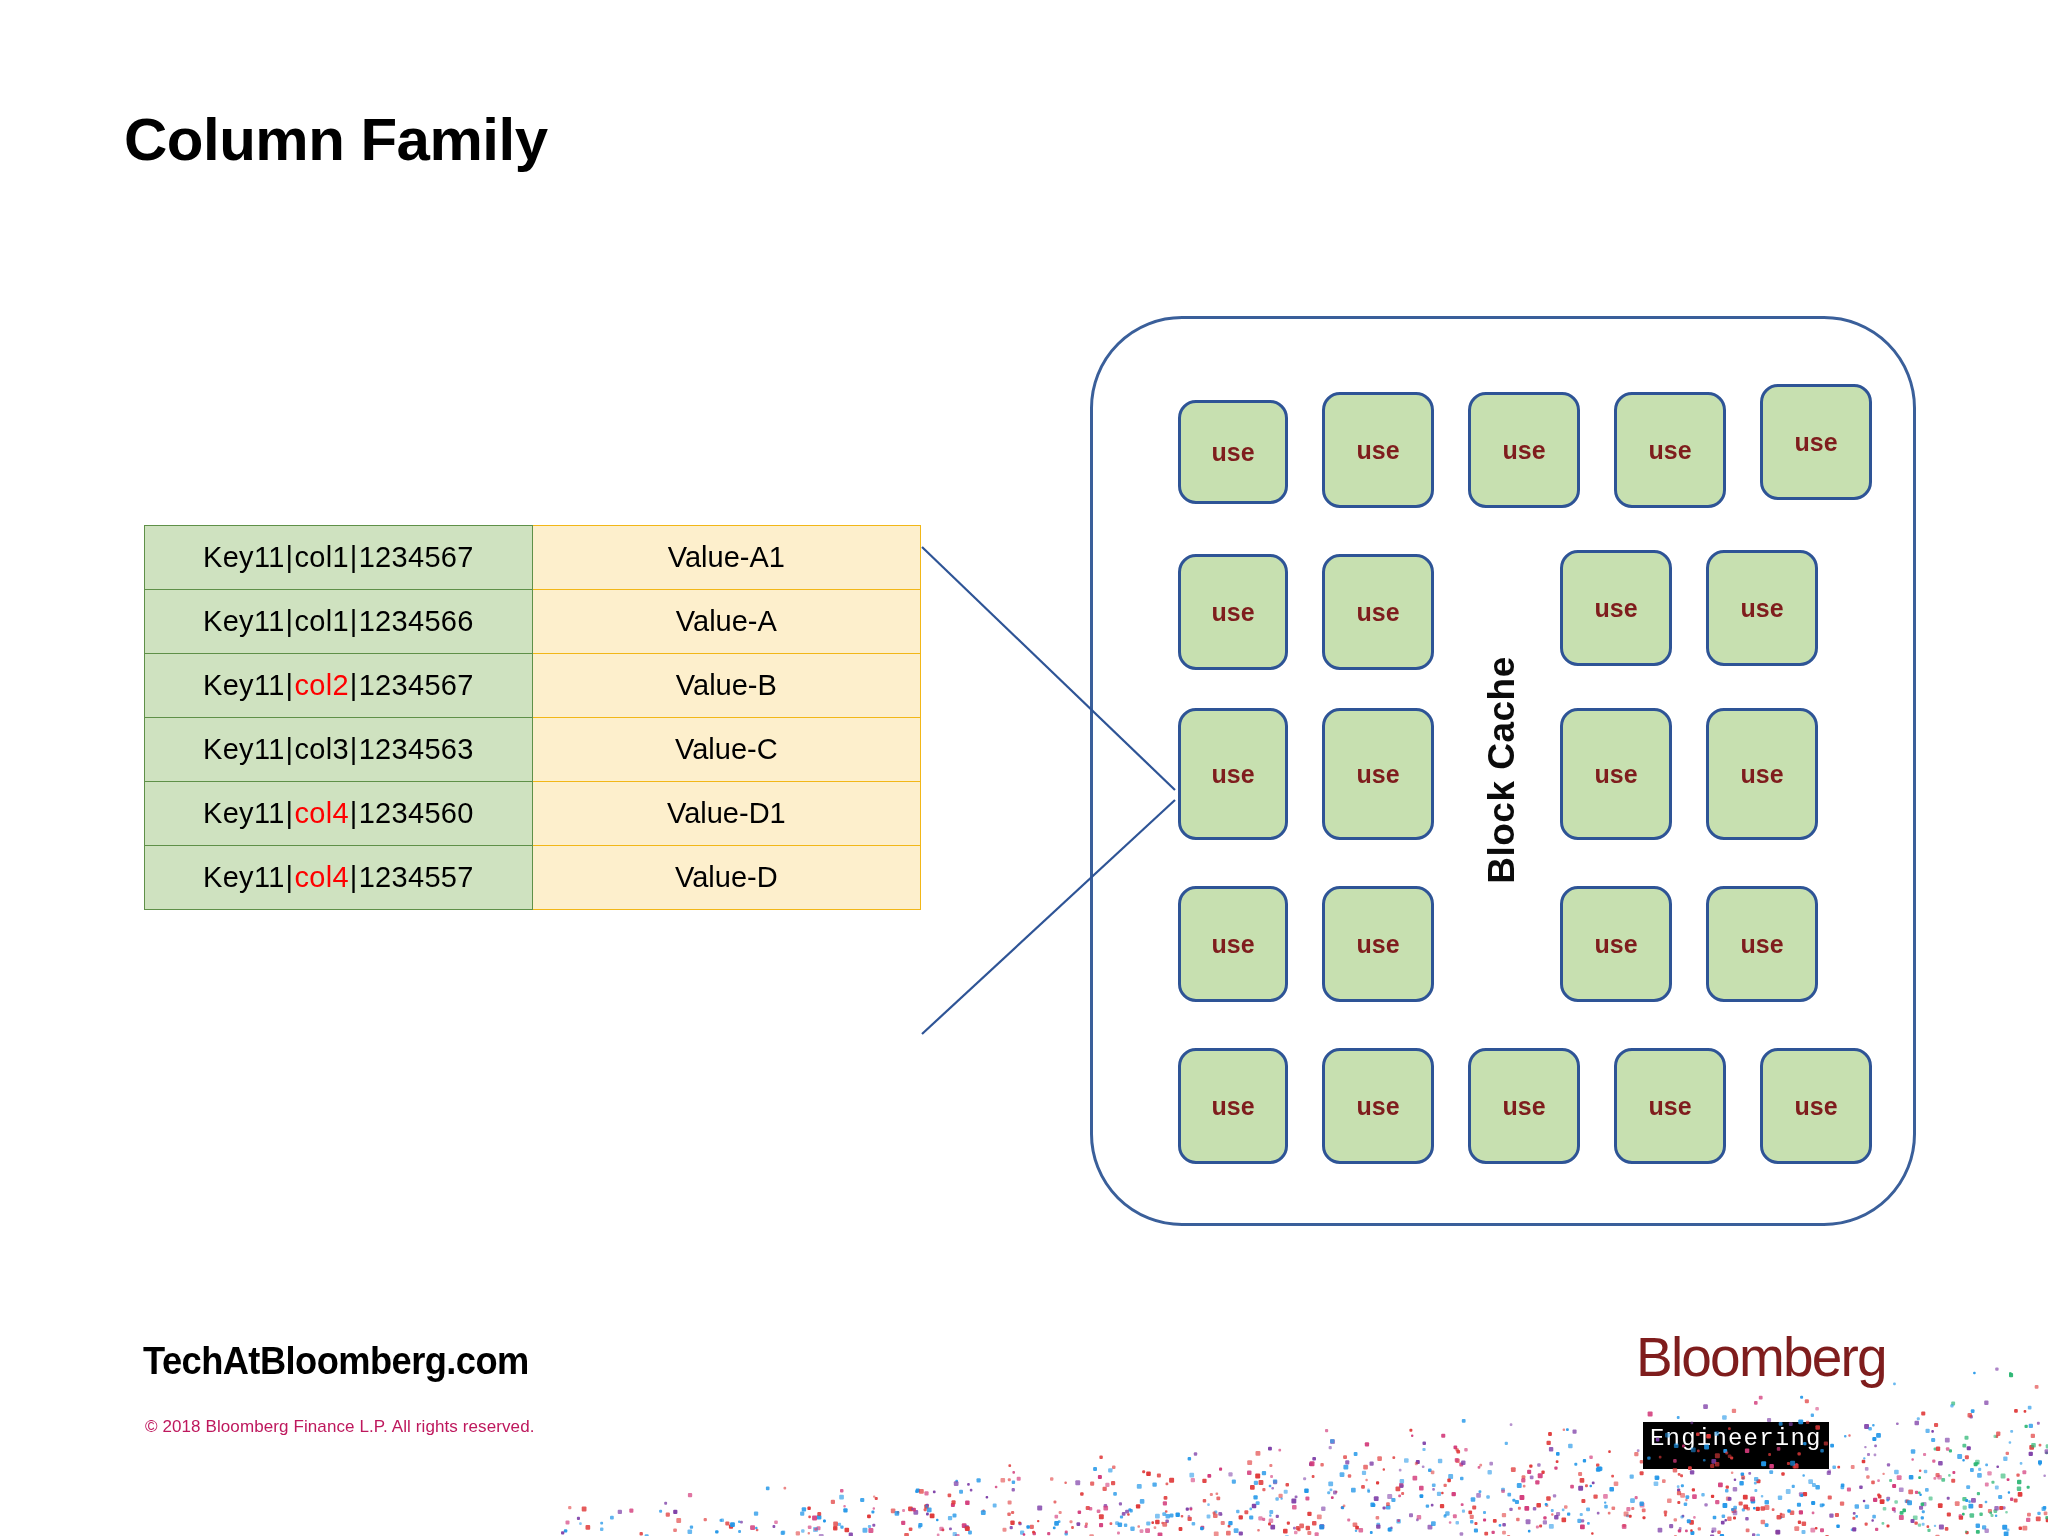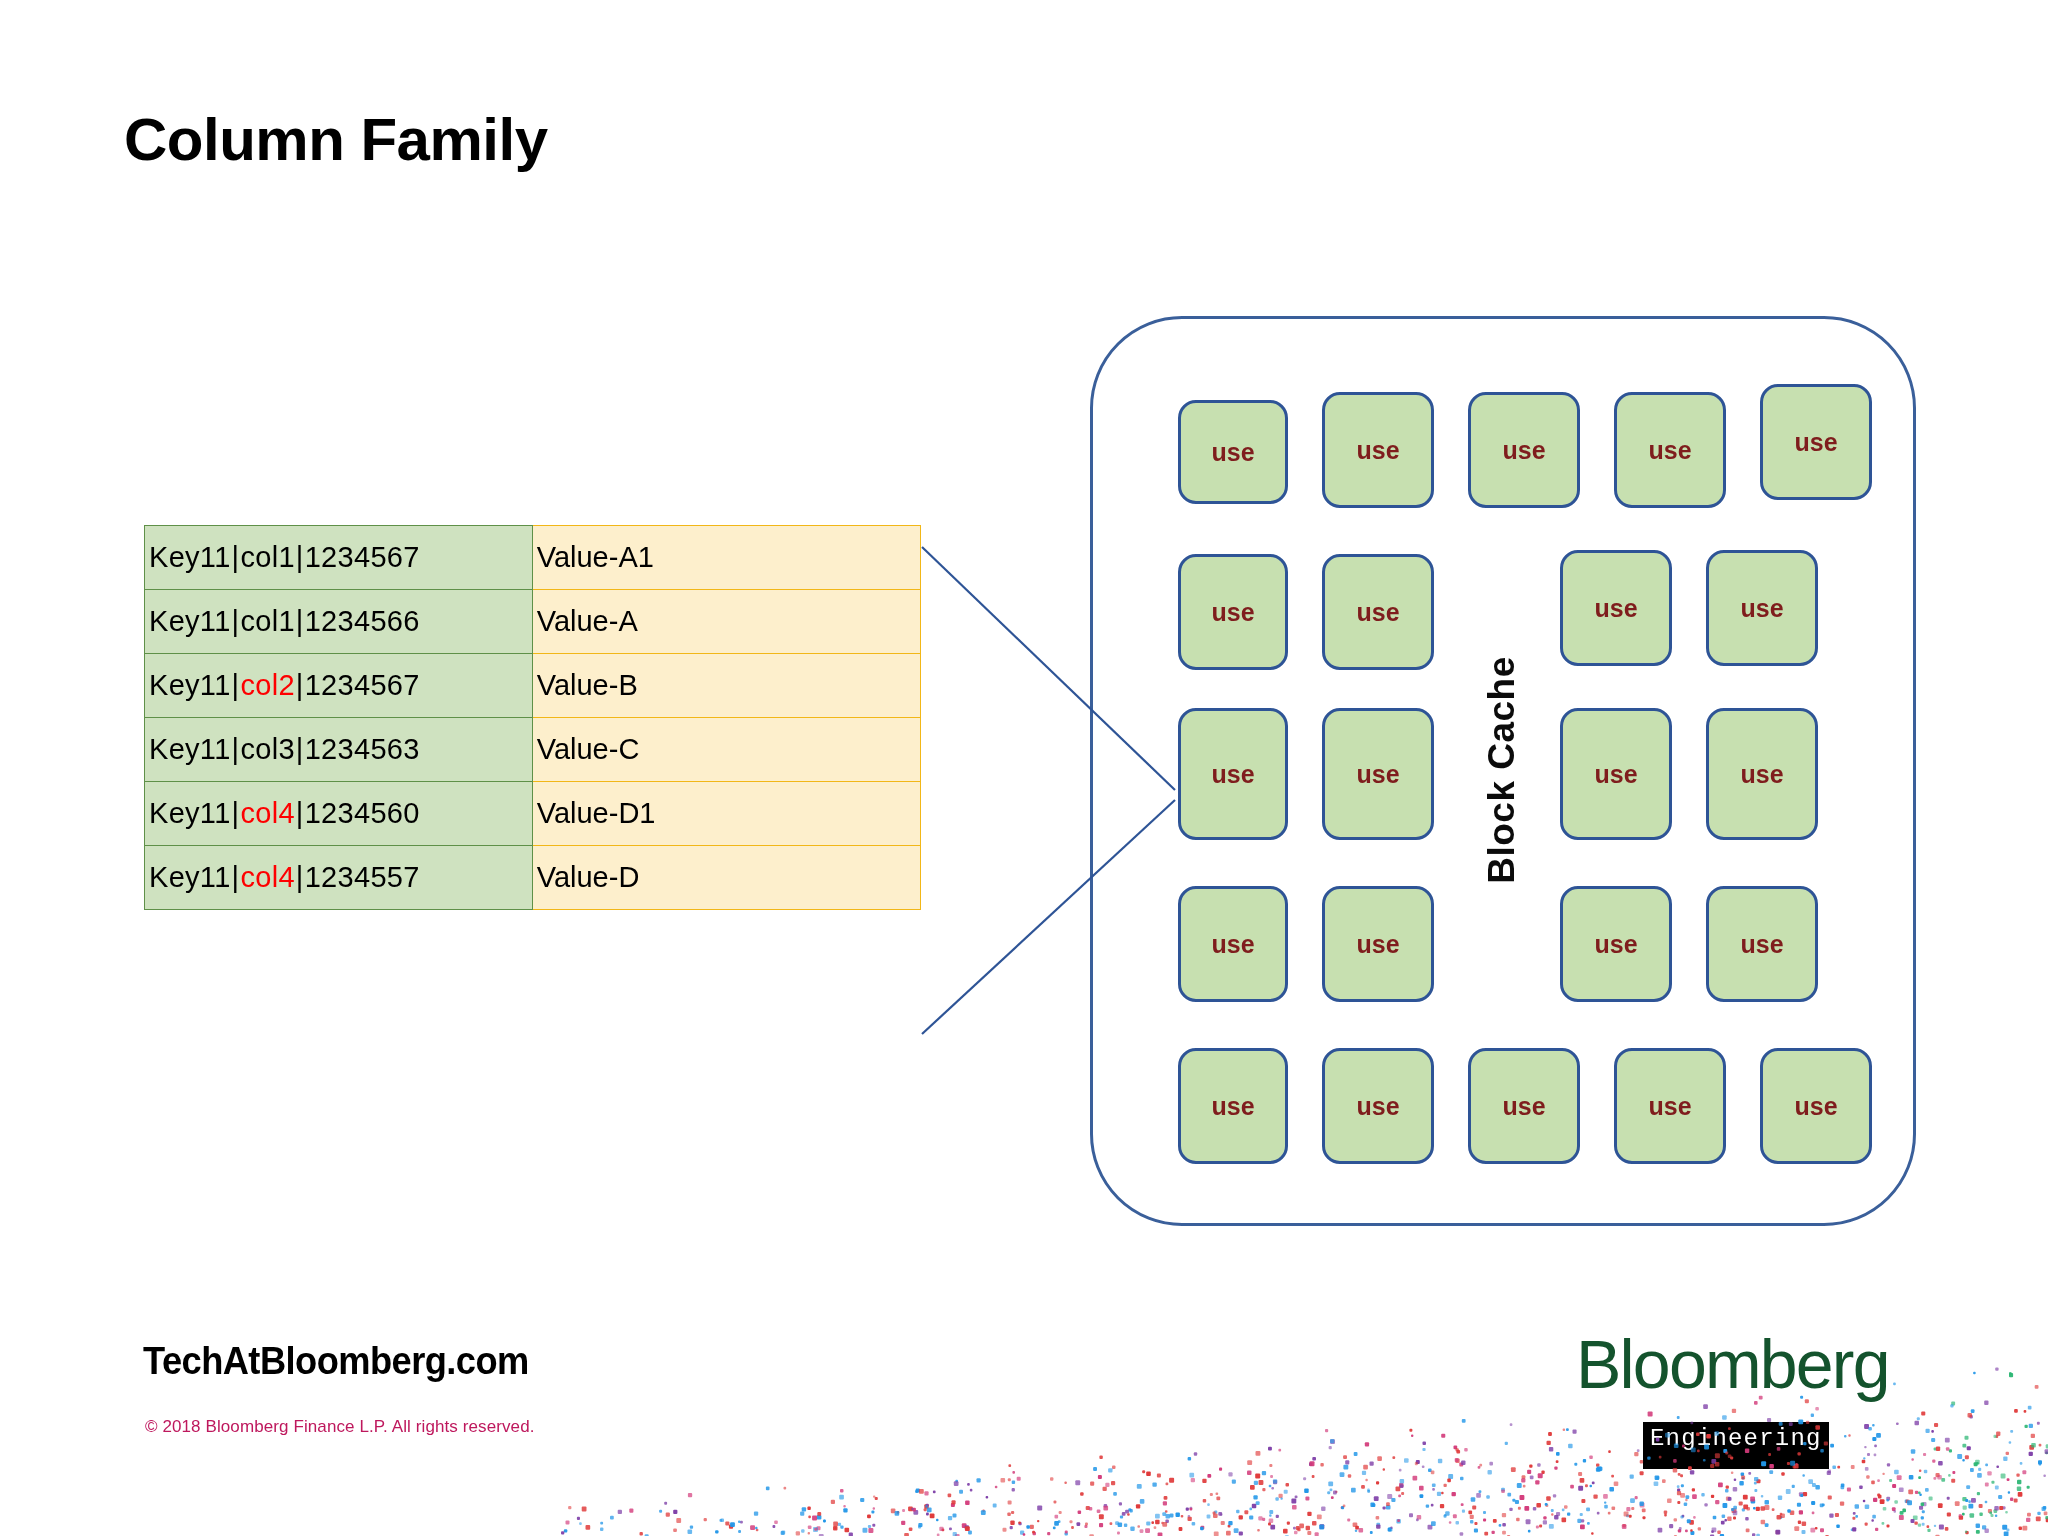--- a/index.html
+++ b/index.html
@@ -21,20 +21,21 @@
   
   #kv-table {
     position: absolute; left: 144px; top: 525px;
     width: 777px;
     border-collapse: collapse;
   }
   #kv-table tr { height: 64px; }
   #kv-table td {
     padding: 0 4px;
     font-size: 29px;
+    text-align: center;
     vertical-align: middle;
     color: #000;
     white-space: nowrap;
   }
   td.key-cell {
     width: 388px;
     background: #cfe2c0;
     border: 1.6px solid #5f9048;
     letter-spacing: 0.3px;
   }
@@ -86,22 +87,22 @@
     position: absolute; left: 143px; top: 1339px;
     font-size: 39px; font-weight: bold; color: #000;
     letter-spacing: -0.6px;
     transform: scaleX(0.93); transform-origin: left center;
   }
   #footer-copy {
     position: absolute; left: 145px; top: 1417px;
     font-size: 17px; color: #be185d; letter-spacing: 0.1px;
   }
   #bb-logo {
-    position: absolute; left: 1576px; top: 1325px;
-    font-size: 68px; font-weight: normal; color: #14532d;
+    position: absolute; left: 1636px; top: 1325px;
+    font-size: 55px; font-weight: normal; color: #7f1d1d;
     letter-spacing: -1.8px;
   }
   #bb-eng {
     position: absolute; left: 1643px; top: 1422px;
     background: #000; color: #fff;
     font-family: "Liberation Mono", "DejaVu Sans Mono", monospace;
     font-size: 24px; letter-spacing: 1.2px;
     padding: 3px 7px 17px 7px;
   }
 

